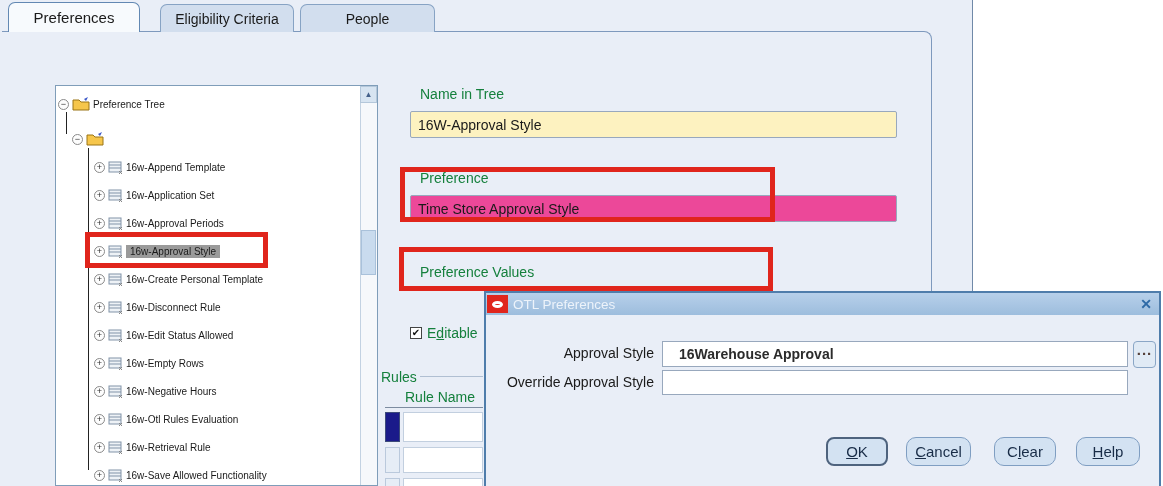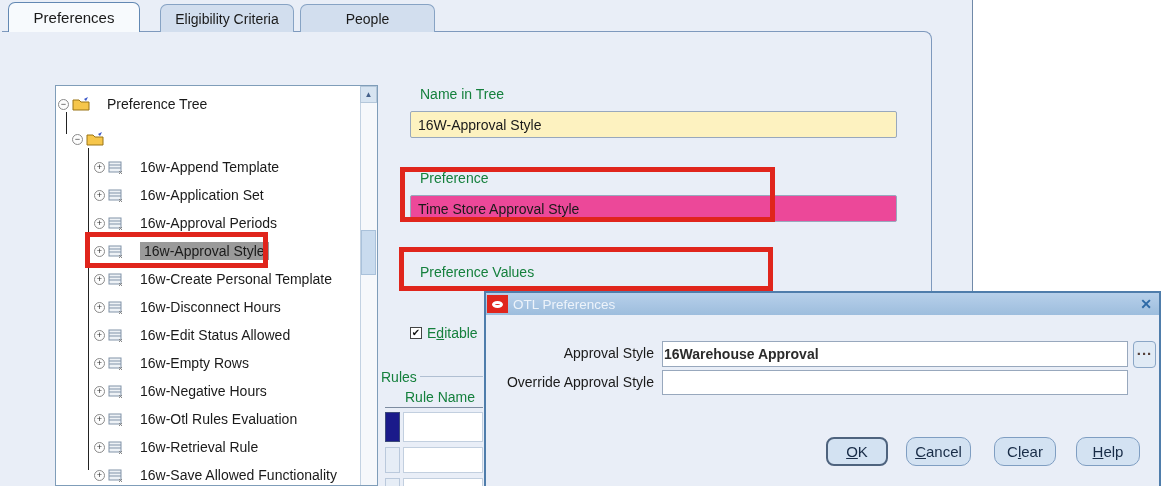--- a/index.html
+++ b/index.html
@@ -22,21 +22,21 @@
     display:flex; align-items:center; justify-content:center; font-size:14px; z-index:2; cursor:default; }
   .tab.active { top:2px; height:30px; background:#f7fafd; border-color:#6288b3; z-index:3; font-size:15px; }
 
   
   .treebox { position:absolute; left:55px; top:85px; width:323px; height:401px;
     background:#fff; border:1px solid #7f9db9; z-index:2; overflow:hidden; }
   .trow { position:absolute; height:20px; display:flex; align-items:center; white-space:nowrap; }
   .tgl { width:11px; height:11px; border:1px solid #8a8a8a; border-radius:50%;
     background:#fdfdfd; font-size:9px; line-height:9px; text-align:center; color:#333; flex:0 0 11px; }
   .nicon { margin-left:3px; margin-right:3px; display:inline-flex; }
-  .tlabel { font-size:14px;margin-left:14px; }
+  .tlabel { font-size:10px; }
   .sel { background:#9a9a9a; padding:1px 4px; }
   .tline { position:absolute; width:1px; background:#222; }
   
   .sb-track { position:absolute; left:304px; top:0; width:17px; height:399px; background:#f6f8fb; border-left:1px solid #c3d2e2; }
   .sb-up { position:absolute; left:304px; top:0; width:17px; height:17px; background:#d7e4f1;
     border:1px solid #b4c7da; font-size:8px; color:#44608a; text-align:center; line-height:15px; }
   .sb-thumb { position:absolute; left:305px; top:144px; width:15px; height:45px; background:#c9dbee; border:1px solid #a9c1da; }
 
   
   .flabel { position:absolute; font-size:14px; color:#15803d; z-index:2; }
@@ -56,21 +56,21 @@
     border:2px solid #4f7dab; background:#e9eef7; z-index:30; }
   .dlg-title { position:absolute; left:0; top:0; width:673px; height:22px;
     background:linear-gradient(#b7d0ea,#9dbddd); display:flex; align-items:center; }
   .dlg-icon { width:21px; height:18px; margin-left:1px; background:#e0251c;
     display:flex; align-items:center; justify-content:center; flex:0 0 21px; }
   .oring { width:11px; height:7px; border:3px solid #fff; border-radius:50%; }
   .dlg-title-text { margin-left:5px; font-size:13.5px; color:#edf3fa; }
   .dlg-close { margin-left:auto; margin-right:7px; color:#2e6aa6; font-weight:bold; font-size:14px; cursor:default; }
   .dlg-label { position:absolute; width:164px; text-align:right; font-size:14px; }
   .dlg-field { position:absolute; left:176px; width:466px; border:1px solid #98a8bd;
-    font-size:14px; padding-left:1px; display:flex; align-items:center; background:#fff; }
+    font-size:14px; padding-left:16px; display:flex; align-items:center; background:#fff; }
   .lov-btn { position:absolute; left:647px; top:48px; width:23px; height:27px; background:#e0eaf5;
     border:1px solid #8aa6c6; border-radius:4px; color:#55403a; font-weight:bold; text-align:center;
     line-height:16px; font-size:15px; letter-spacing:1px; }
   .btn { position:absolute; top:144px; height:29px; background:#d3e2f2; border:1px solid #7f9ec2;
     border-radius:10px; display:flex; align-items:center; justify-content:center;
     font-size:15px; color:#182c47; cursor:default; }
   .btn.default { border:2px solid #4e637e; border-radius:8px; }
   .u { text-decoration:underline; }
 
   
@@ -176,21 +176,21 @@
       <div class="trow" style="left:38px;top:211px">
         <span class="tgl">+</span>
         <span class="nicon">
             <svg width="15" height="13" viewBox="0 0 15 13">
               <rect x="1" y="1" width="12" height="10" fill="#eef2f6" stroke="#8193a8"></rect>
               <line x1="1" y1="4" x2="13" y2="4" stroke="#8193a8"></line>
               <line x1="1" y1="7" x2="13" y2="7" stroke="#8193a8"></line>
               <path d="M11 10 l3 3 M14 10 l-3 3" stroke="#888"></path>
             </svg>
           </span>
-        <span class="tlabel">16w-Disconnect Hours</span>
+        <span class="tlabel">16w-Disconnect Rule</span>
       </div>
       <div class="trow" style="left:38px;top:239px">
         <span class="tgl">+</span>
         <span class="nicon">
             <svg width="15" height="13" viewBox="0 0 15 13">
               <rect x="1" y="1" width="12" height="10" fill="#eef2f6" stroke="#8193a8"></rect>
               <line x1="1" y1="4" x2="13" y2="4" stroke="#8193a8"></line>
               <line x1="1" y1="7" x2="13" y2="7" stroke="#8193a8"></line>
               <path d="M11 10 l3 3 M14 10 l-3 3" stroke="#888"></path>
             </svg>

